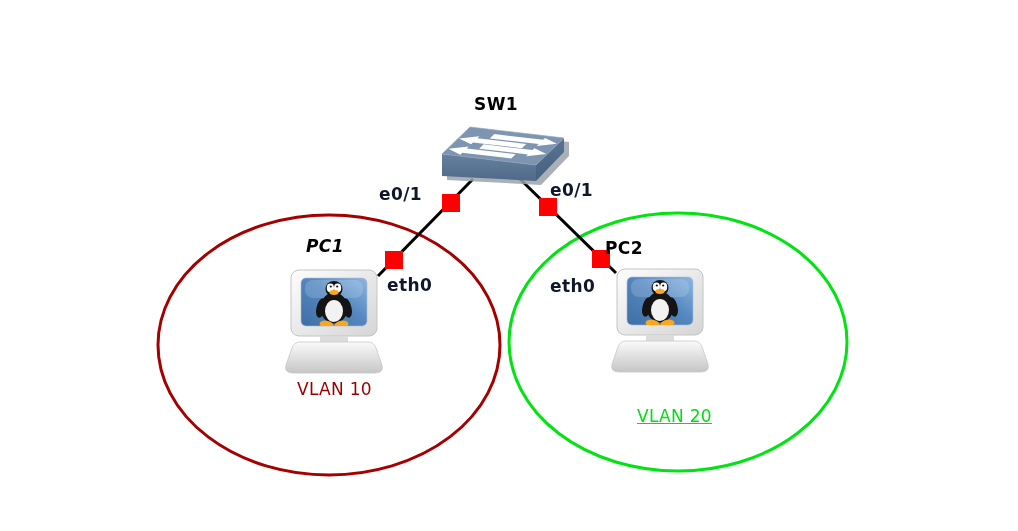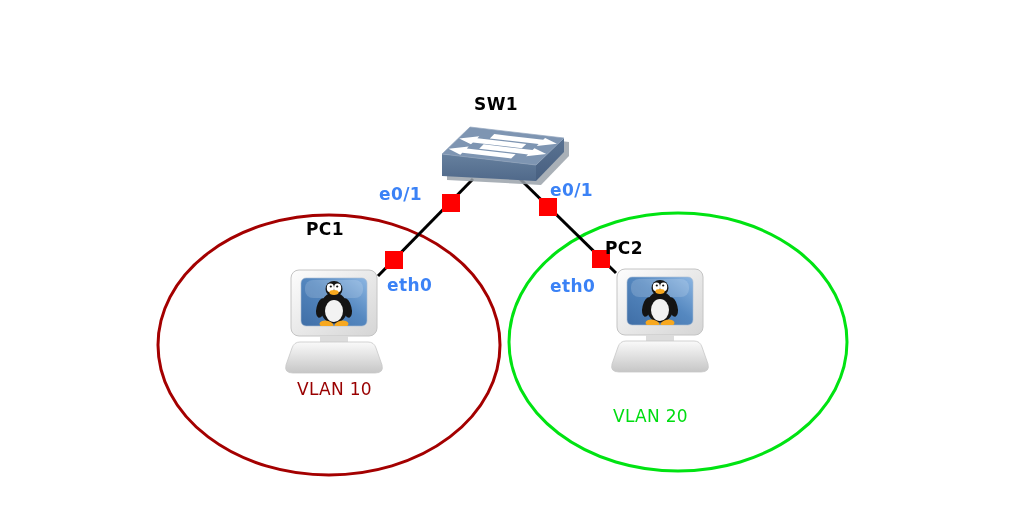--- a/index.html
+++ b/index.html
@@ -4,31 +4,31 @@
 <style>
   html,body { margin:0; padding:0; }
   .canvas {
     position:relative; width:1018px; height:531px;
     background:#ffffff; overflow:hidden;
     font-family:"DejaVu Sans", "Liberation Sans", sans-serif;
   }
   .topo-svg { position:absolute; left:0; top:0; }
   .lbl { position:absolute; white-space:nowrap; line-height:1.1; }
   .node-lbl { font-weight:bold; font-size:17px; color:#000; letter-spacing:0.4px; }
-  .port-lbl { font-weight:bold; font-size:17px; color:#3b82f6; letter-spacing:0.4px; }
+  .port-lbl { font-weight:bold; font-size:17px; color:#0f172a; letter-spacing:0.4px; }
   .vlan-lbl { font-size:17px; font-weight:normal; letter-spacing:0.3px; }
   #sw1-label   { left:474px; top:95px; }
   #e01-label   { left:379px; top:185px; }
   #e02-label   { left:550px; top:181px; }
-  #pc1-label   { left:306px; top:220px; }
+  #pc1-label   { left:306px; top:237px;font-style:italic; }
   #pc2-label   { left:605px; top:239px; }
   #eth0l-label { left:387px; top:276px; }
   #eth0r-label { left:550px; top:277px; }
   #vlan10-label { left:297px; top:380px; color:#990000; }
-  #vlan20-label { left:613px; top:407px; color:#00dd11; }
+  #vlan20-label { left:637px; top:407px; color:#00dd11;text-decoration:underline; }
 </style>
 </head>
 <body>
 
 <div class="canvas">
 
   <svg class="topo-svg" width="1018" height="531" viewBox="0 0 1018 531">
     <defs>
       <linearGradient id="mon" x1="0" y1="0" x2="1" y2="1">
         <stop offset="0" stop-color="#fdfdfd"></stop>

